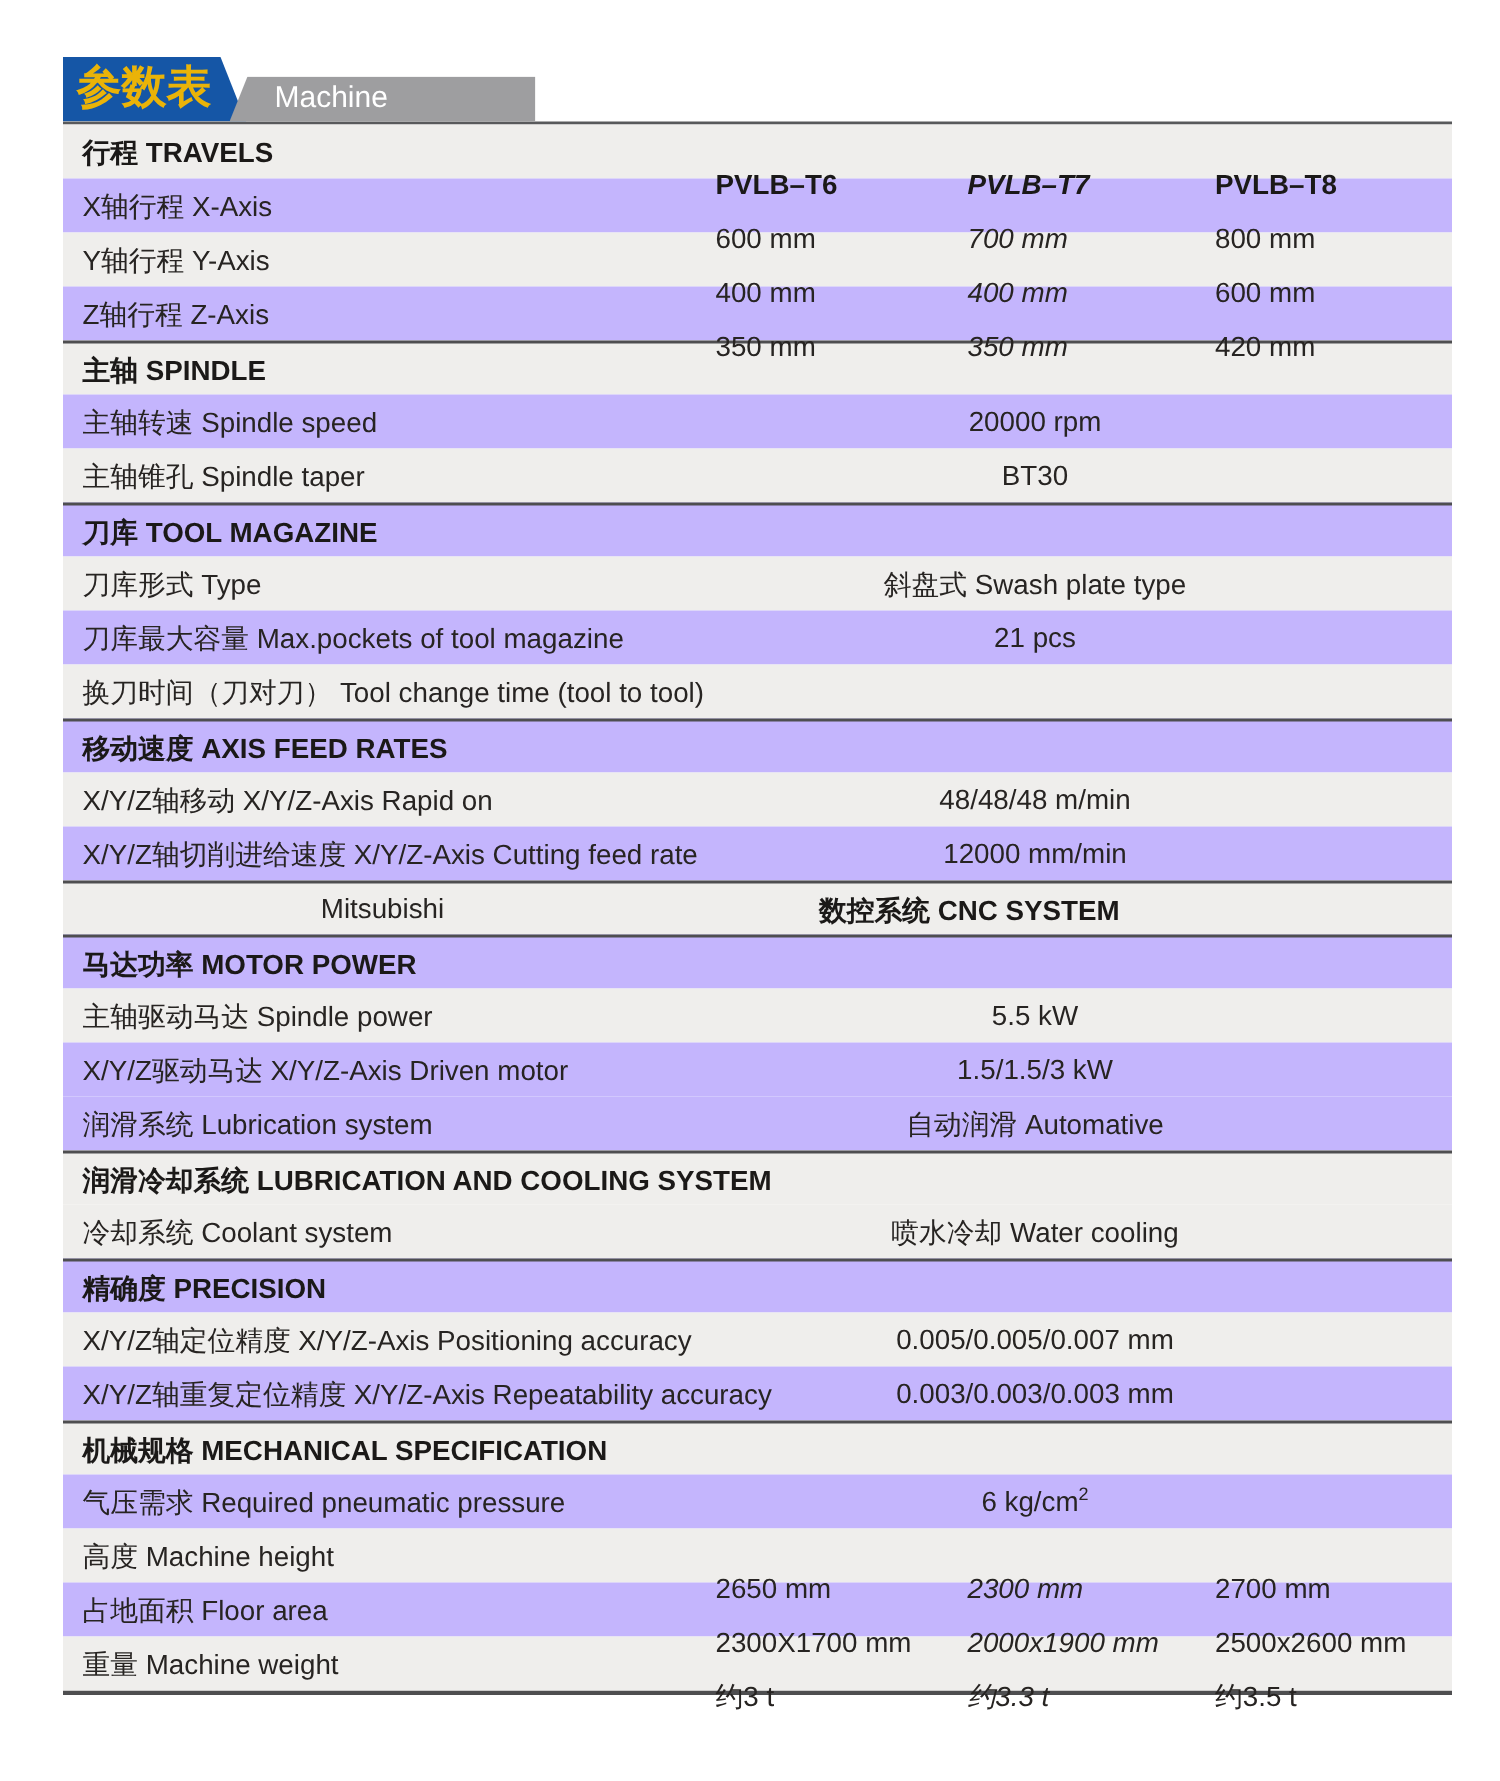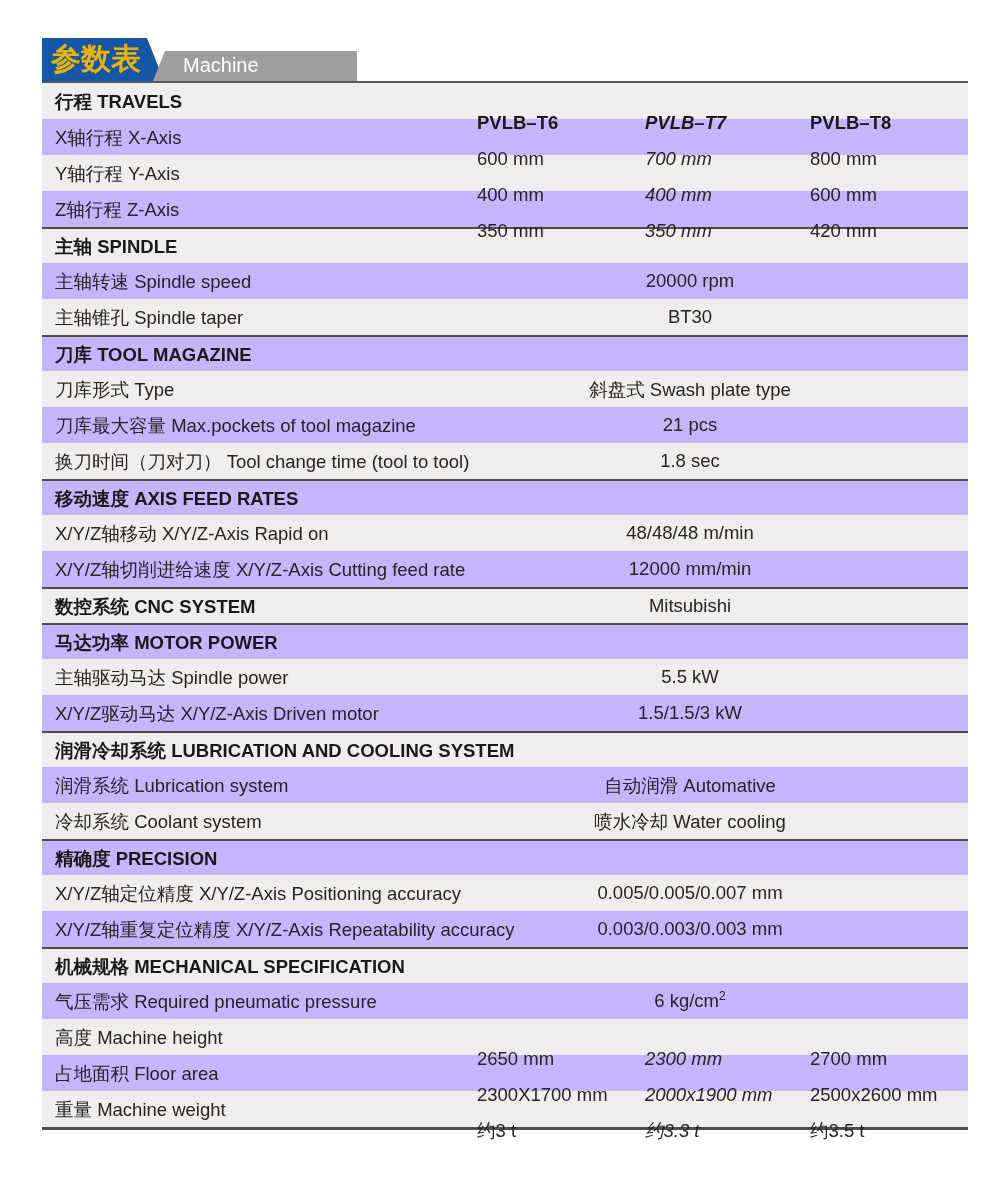--- a/index.html
+++ b/index.html
@@ -106,54 +106,53 @@
         <div class="row gray">
           <div class="cell label"><span>刀库形式 Type</span></div>
           <div class="cell span-val"><span>斜盘式  Swash plate type</span></div>
         </div>
         <div class="row">
           <div class="cell label"><span>刀库最大容量 Max.pockets of tool magazine</span></div>
           <div class="cell span-val"><span>21 pcs</span></div>
         </div>
         <div class="row gray">
           <div class="cell label"><span>换刀时间（刀对刀） Tool change time (tool to tool)</span></div>
-          <div class="cell span-val"><span>1.8 sec</span></div>
         </div>
         <div class="row section-start">
           <div class="cell label section-title"><span>移动速度 AXIS FEED RATES</span></div>
         </div>
         <div class="row gray">
           <div class="cell label"><span>X/Y/Z轴移动 X/Y/Z-Axis Rapid on</span></div>
           <div class="cell span-val"><span>48/48/48 m/min</span></div>
         </div>
         <div class="row">
           <div class="cell label"><span>X/Y/Z轴切削进给速度 X/Y/Z-Axis Cutting feed rate</span></div>
           <div class="cell span-val"><span>12000 mm/min</span></div>
         </div>
         <div class="row gray section-start">
+          <div class="cell span-val"><span>Mitsubishi</span></div>
           <div class="cell label section-title"><span>数控系统  CNC SYSTEM</span></div>
-          <div class="cell span-val"><span>Mitsubishi</span></div>
         </div>
         <div class="row section-start">
           <div class="cell label section-title"><span>马达功率  MOTOR POWER</span></div>
         </div>
         <div class="row gray">
           <div class="cell label"><span>主轴驱动马达  Spindle power</span></div>
           <div class="cell span-val"><span>5.5 kW</span></div>
         </div>
         <div class="row">
           <div class="cell label"><span>X/Y/Z驱动马达  X/Y/Z-Axis Driven motor</span></div>
           <div class="cell span-val"><span>1.5/1.5/3 kW</span></div>
         </div>
-        <div class="row gray section-start">
-          <div class="cell label section-title"><span>润滑冷却系统  LUBRICATION AND COOLING SYSTEM</span></div>
-        </div>
         <div class="row">
           <div class="cell label"><span>润滑系统  Lubrication system</span></div>
           <div class="cell span-val"><span>自动润滑  Automative</span></div>
+        </div>
+        <div class="row gray section-start">
+          <div class="cell label section-title"><span>润滑冷却系统  LUBRICATION AND COOLING SYSTEM</span></div>
         </div>
         <div class="row gray">
           <div class="cell label"><span>冷却系统  Coolant system</span></div>
           <div class="cell span-val"><span>喷水冷却  Water cooling</span></div>
         </div>
         <div class="row section-start">
           <div class="cell label section-title"><span>精确度  PRECISION</span></div>
         </div>
         <div class="row gray">
           <div class="cell label"><span>X/Y/Z轴定位精度  X/Y/Z-Axis Positioning accuracy</span></div>

